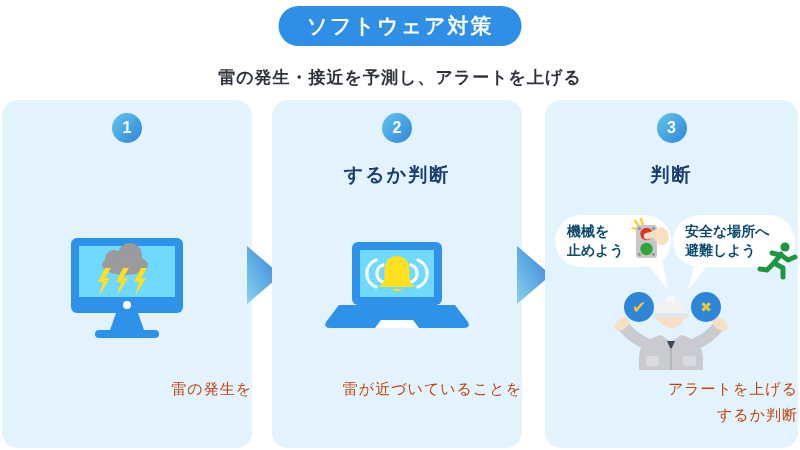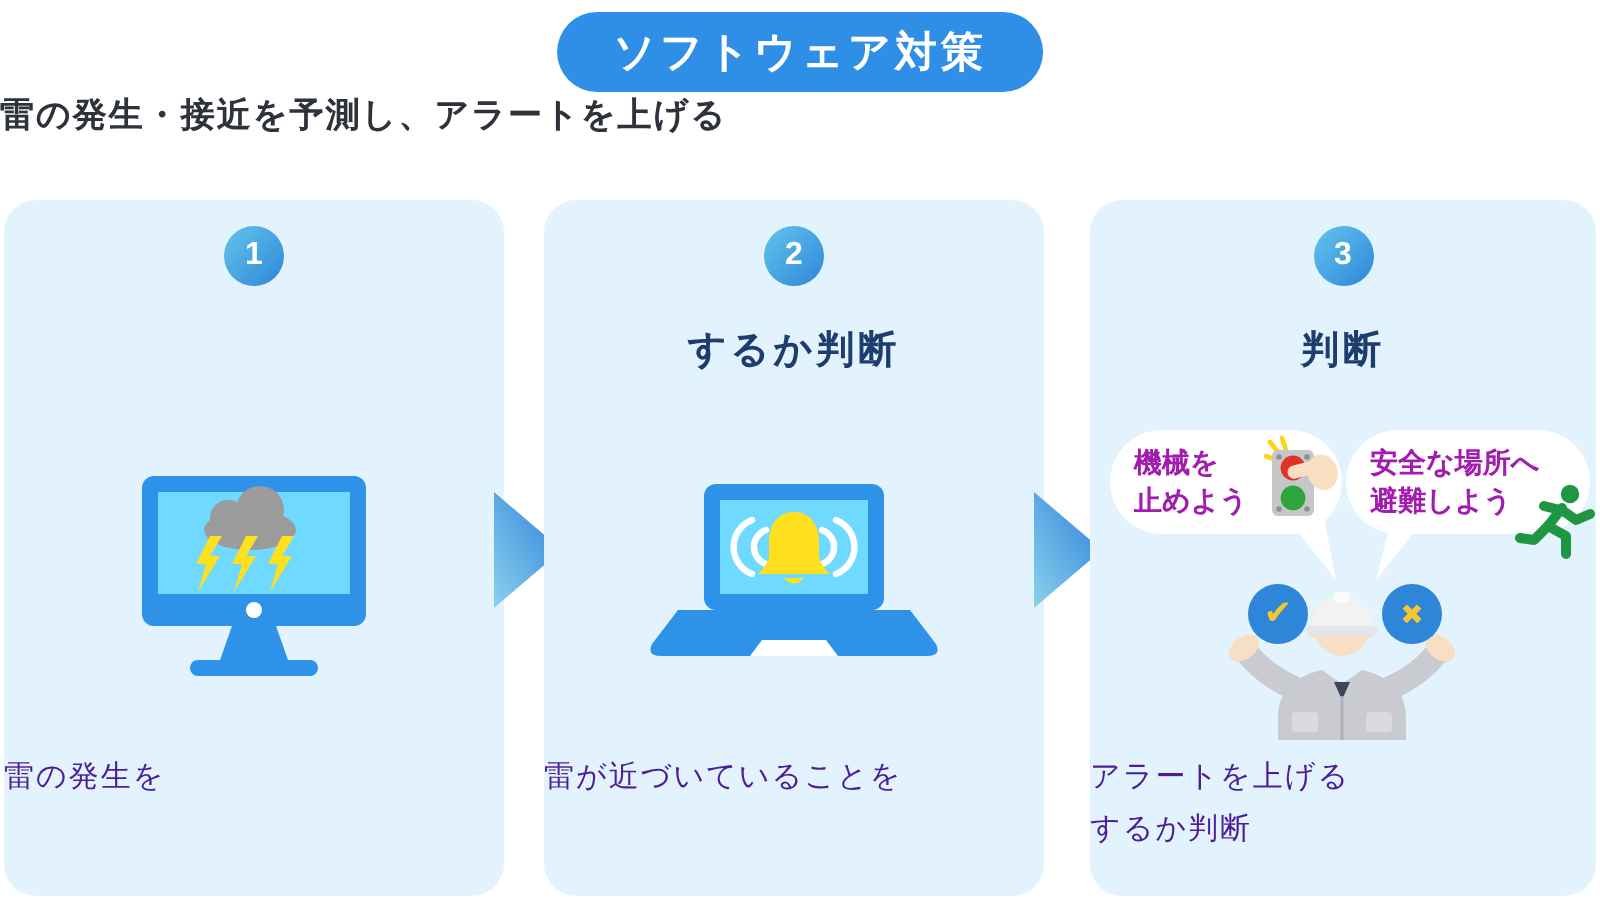--- a/index.html
+++ b/index.html
@@ -2,51 +2,51 @@
 <html><head>
 <meta charset="utf-8">
 <style>
   html,body{margin:0;padding:0;background:#ffffff;}
   body{width:800px;height:450px;font-family:"Liberation Sans","DejaVu Sans",sans-serif;position:relative;overflow:hidden;}
   .canvas{position:absolute;left:0;top:0;width:800px;height:336px;background:#ffffff;}
 
   .title-pill{position:absolute;left:50%;top:6px;transform:translateX(-50%);
     background:#2F8FE6;color:#fff;border-radius:20px;padding:6px 28px;
     font-size:21px;font-weight:bold;letter-spacing:2px;white-space:nowrap;}
-  .subtitle{position:absolute;top:46px;left:0;width:100%;text-align:left;
+  .subtitle{position:absolute;top:66px;left:0;width:100%;text-align:center;
     font-size:17px;font-weight:bold;color:#2E323B;letter-spacing:1px;}
 
   .card{position:absolute;top:100px;height:348px;background:#E3F3FD;border-radius:16px;}
   .card1{left:2px;width:250px;}
   .card2{left:272px;width:250px;}
   .card3{left:545px;width:253px;}
 
   .badge{position:absolute;top:13px;left:50%;transform:translateX(-50%);
     width:30px;height:30px;border-radius:50%;
     background:linear-gradient(135deg,#62C6EB,#2F85D9);
     color:#fff;display:flex;align-items:center;justify-content:center;
     font-size:16px;font-weight:bold;}
   .card-title{position:absolute;top:62px;left:0;width:100%;text-align:center;
     font-size:19px;font-weight:bold;color:#1C3D6E;letter-spacing:2px;}
-  .caption{position:absolute;top:276px;left:0;width:100%;text-align:left;
-    font-size:15px;color:#4c1d95;line-height:26px;letter-spacing:1px;}
+  .caption{position:absolute;top:276px;left:0;width:100%;text-align:right;
+    font-size:15px;color:#c2410c;line-height:26px;letter-spacing:1px;}
 
   .arrow{position:absolute;top:246px;}
   .arrow1{left:247px;}
   .arrow2{left:517px;}
 
   .monitor-icon{position:absolute;left:55px;top:138px;}
   .laptop-icon{position:absolute;left:50px;top:142px;}
 
   .tails{position:absolute;left:75px;top:146px;}
   .bubble{position:absolute;background:#fff;border-radius:26px;}
   .bubble-left{left:10px;top:115px;width:116px;height:52px;}
   .bubble-right{left:128px;top:115px;width:122px;height:52px;}
   .bubble-text{position:absolute;left:12px;top:7px;font-size:14px;font-weight:bold;
-    color:#a21caf;line-height:19px;white-space:nowrap;}
+    color:#0c4a6e;line-height:19px;white-space:nowrap;}
   .stop-icon{position:absolute;right:3px;top:2px;overflow:visible;}
   .runner-icon{position:absolute;right:-4px;bottom:-14px;}
 
   .worker-icon{position:absolute;left:66px;top:186px;}
   .mark-circle{position:absolute;width:30px;height:30px;border-radius:50%;
     background:#2E86D8;color:#F6C62E;display:flex;align-items:center;justify-content:center;
     font-weight:bold;}
   .check{left:79px;top:192px;font-size:17px;}
   .cross{left:146px;top:192px;font-size:14px;}
 </style>

